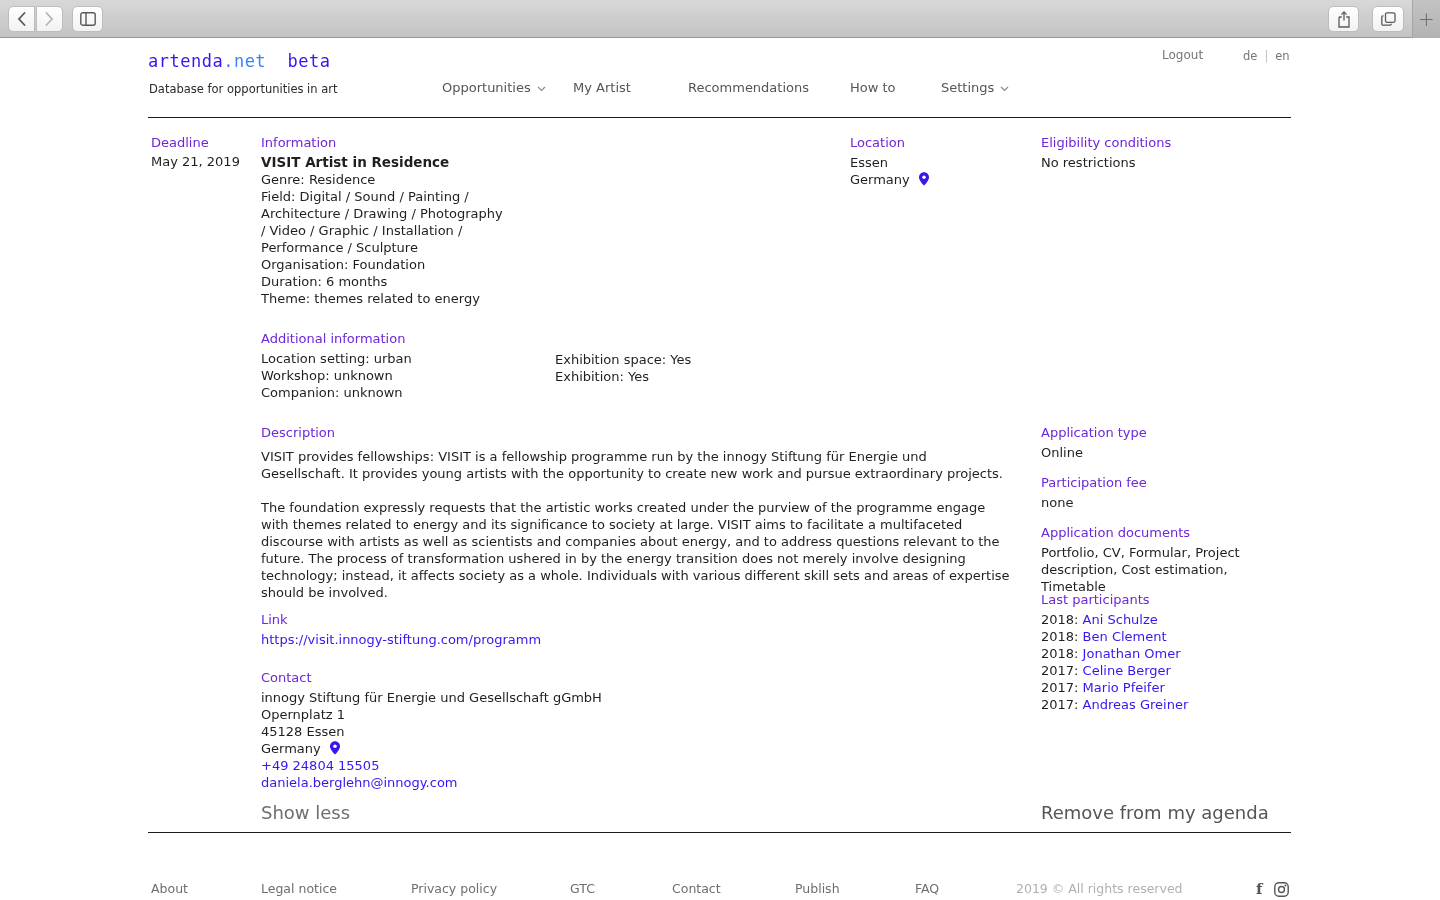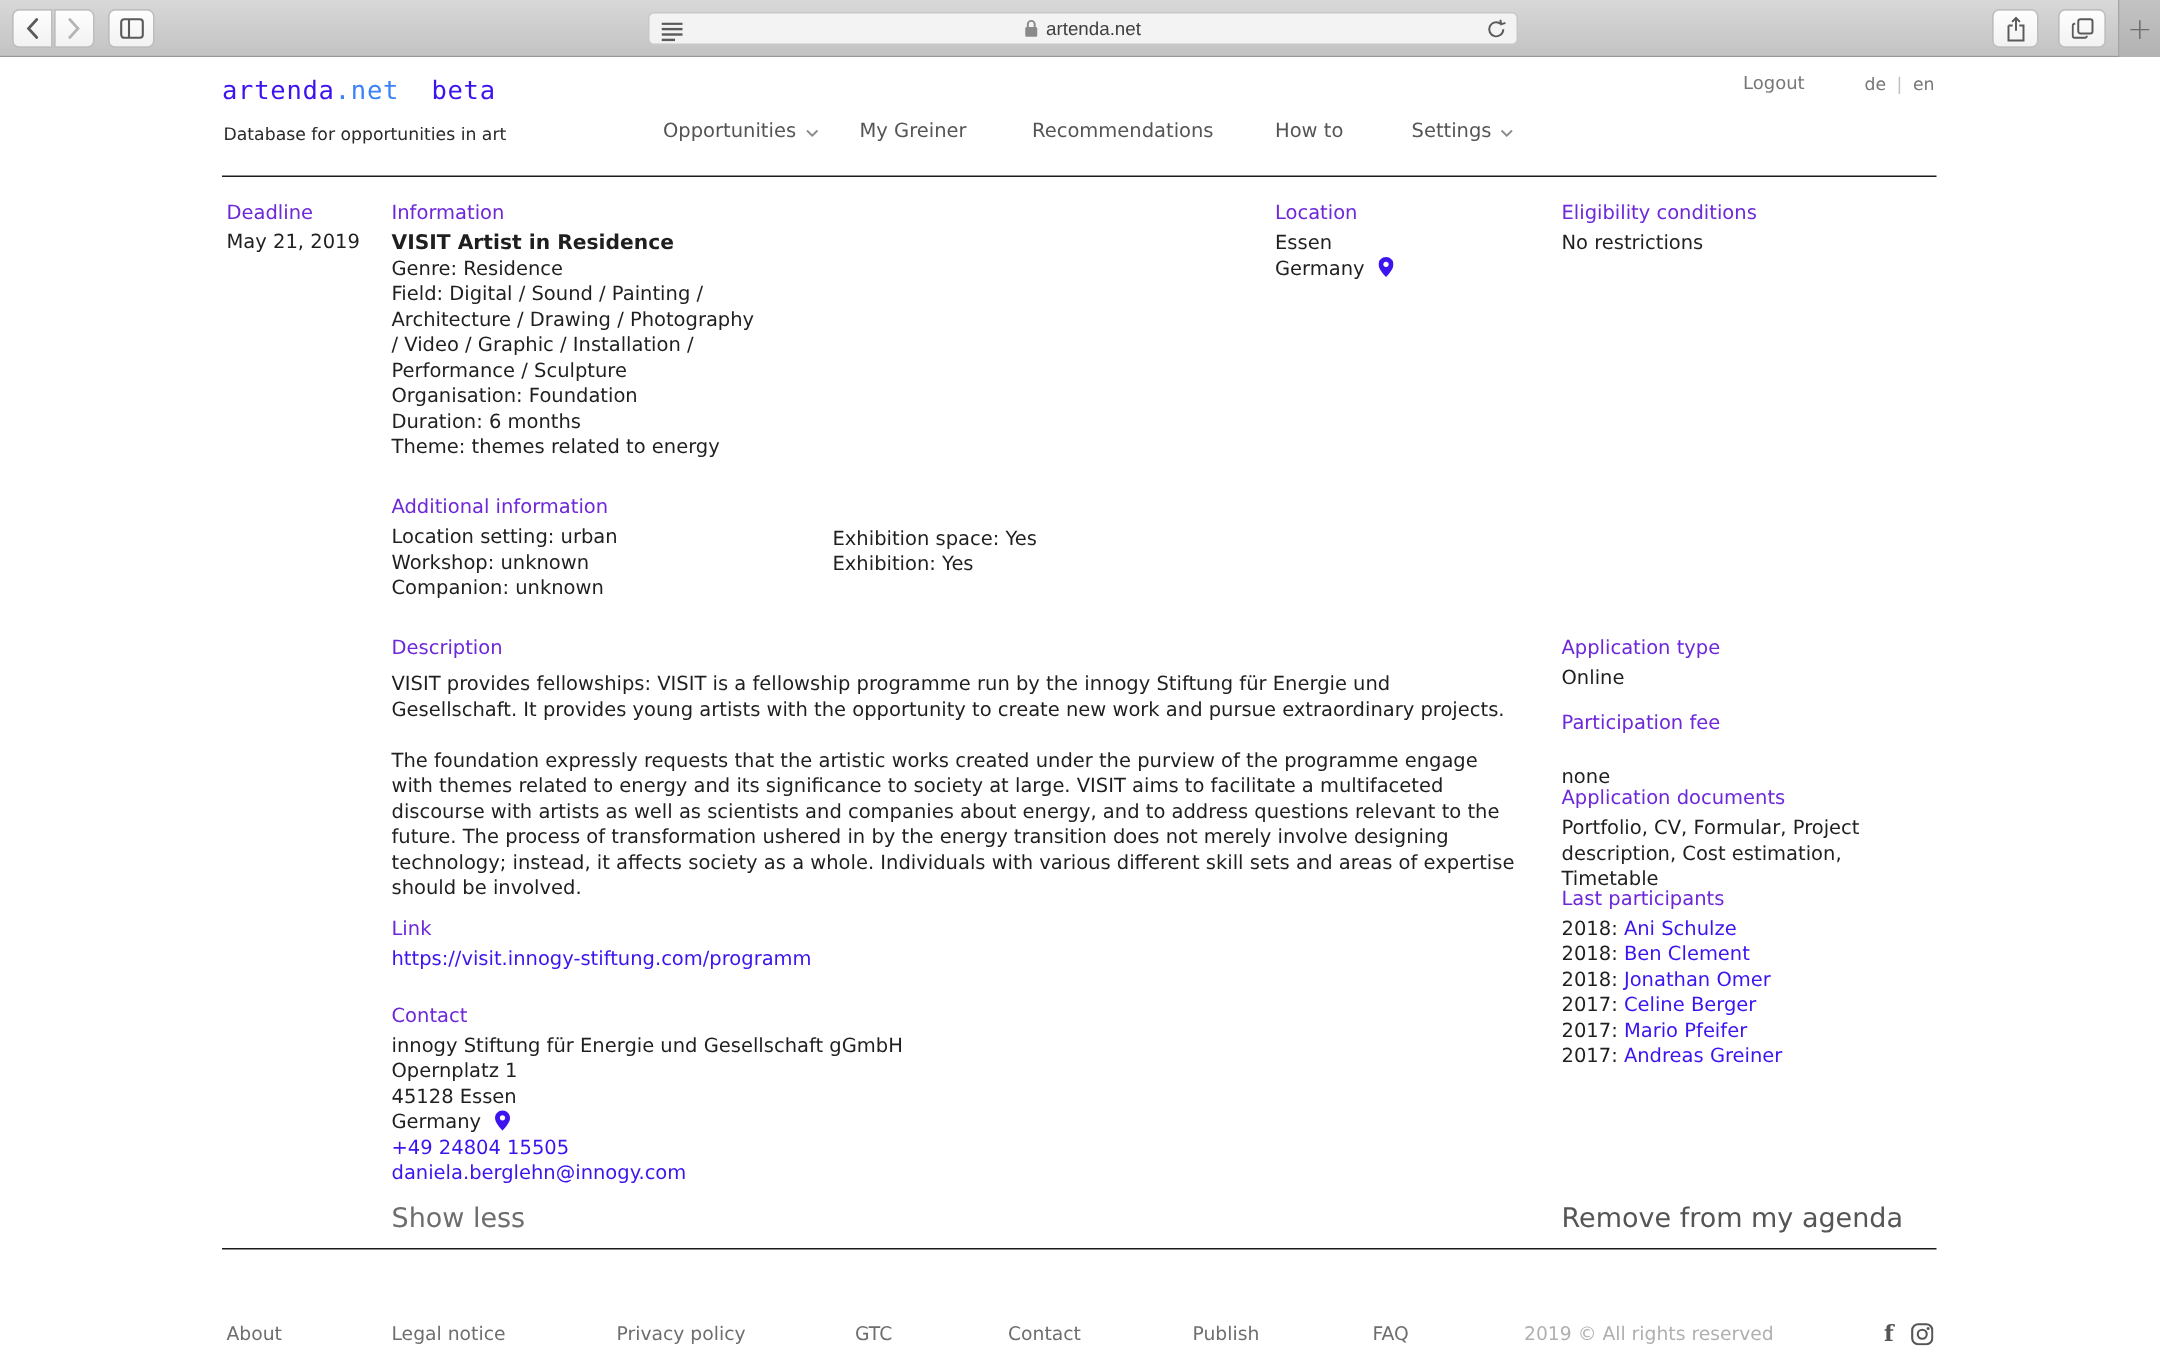--- a/index.html
+++ b/index.html
@@ -94,43 +94,20 @@
         <path d="M1.5 1 L7 7 L1.5 13" fill="none" stroke="currentColor" stroke-width="1.8" stroke-linecap="round"></path>
       </svg>
   </div>
   <div class="tb-btn btn-sidebar">
     <svg width="16" height="14" viewBox="0 0 16 14">
       <rect x="0.8" y="0.8" width="14.4" height="12.4" rx="2" fill="none" stroke="currentColor" stroke-width="1.4"></rect>
       <line x1="6" y1="0.8" x2="6" y2="13.2" stroke="currentColor" stroke-width="1.4"></line>
     </svg>
   </div>
 
-  <div class="url-field">
-    <span class="reader-icon">
-      <svg width="15" height="13" viewBox="0 0 15 13" fill="#5a5a5a">
-        <rect x="0" y="0" width="14" height="1.6"></rect>
-          <rect x="0" y="3.6" width="14" height="1.6"></rect>
-        <rect x="0" y="7.2" width="14" height="1.6"></rect>
-          <rect x="0" y="10.8" width="9" height="1.6"></rect>
-      </svg>
-    </span>
-    <span class="url-text">
-      <svg width="9" height="12" viewBox="0 0 9 12">
-        <rect x="0.5" y="5" width="8" height="6.5" rx="1" fill="#8a8a8a"></rect>
-        <path d="M2.2 5 V3.2 a2.3 2.3 0 0 1 4.6 0 V5" fill="none" stroke="#8a8a8a" stroke-width="1.3"></path>
-      </svg>
-      <span>artenda.net</span>
-    </span>
-    <span class="reload-icon">
-      <svg width="13" height="15" viewBox="0 0 13 15">
-        <path d="M11.2 7.5 a4.7 4.7 0 1 1 -1.6 -3.5" fill="none" stroke="currentColor" stroke-width="1.3"></path>
-        <path d="M9.2 1.2 L9.8 4.2 L12.6 3.2" fill="none" stroke="currentColor" stroke-width="1.3"></path>
-      </svg>
-    </span>
-  </div>
 
   <div class="tb-btn btn-share">
     <svg width="14" height="17" viewBox="0 0 14 17">
       <path d="M2 6 H4.8 M9.2 6 H12 V16 H2 V6" fill="none" stroke="currentColor" stroke-width="1.3"></path>
       <line x1="7" y1="1.5" x2="7" y2="9.5" stroke="currentColor" stroke-width="1.3"></line>
       <path d="M4.4 3.6 L7 1 L9.6 3.6" fill="none" stroke="currentColor" stroke-width="1.3"></path>
     </svg>
   </div>
   <div class="tb-btn btn-tabs">
     <svg width="15" height="14" viewBox="0 0 15 14">
@@ -150,21 +127,21 @@
   </div>
   <div class="abs tagline">Database for opportunities in art</div>
 
   <div class="abs nav-item" style="left:442px;">
     <span>Opportunities</span>
     <svg class="chev" width="9" height="6" viewBox="0 0 9 6">
         <path d="M1 1 L4.5 4.5 L8 1" fill="none" stroke="#8a8a8a" stroke-width="1.2"></path>
       </svg>
   </div>
   <div class="abs nav-item" style="left:573px;">
-    <span>My Greiner</span>
+    <span>My Artist</span>
   </div>
   <div class="abs nav-item" style="left:688px;">
     <span>Recommendations</span>
   </div>
   <div class="abs nav-item" style="left:850px;">
     <span>How to</span>
   </div>
   <div class="abs nav-item" style="left:941px;">
     <span>Settings</span>
     <svg class="chev" width="9" height="6" viewBox="0 0 9 6">
@@ -230,21 +207,21 @@
     <div class="txt" style="margin-top:8px;">VISIT provides fellowships: VISIT is a fellowship programme run by the innogy Stiftung für Energie und Gesellschaft. It provides young artists with the opportunity to create new work and pursue extraordinary projects.</div>
     <div class="txt" style="margin-top:17px;">The foundation expressly requests that the artistic works created under the purview of the programme engage with themes related to energy and its significance to society at large. VISIT aims to facilitate a multifaceted discourse with artists as well as scientists and companies about energy, and to address questions relevant to the future. The process of transformation ushered in by the energy transition does not merely involve designing technology; instead, it affects society as a whole. Individuals with various different skill sets and areas of expertise should be involved.</div>
   </div>
 
   <div class="abs" style="left:1041px; top:387px; width:250px;">
     <div class="sec-label">Application type</div>
     <div class="txt" style="margin-top:4px;">Online</div>
   </div>
   <div class="abs" style="left:1041px; top:437px; width:250px;">
     <div class="sec-label">Participation fee</div>
-    <div class="txt" style="margin-top:20px;">none</div>
+    <div class="txt" style="margin-top:4px;">none</div>
   </div>
   <div class="abs" style="left:1041px; top:487px; width:248px;">
     <div class="sec-label">Application documents</div>
     <div class="txt" style="margin-top:4px;">Portfolio, CV, Formular, Project description, Cost estimation, Timetable</div>
   </div>
 
   <div class="abs" style="left:1041px; top:554px; width:250px;">
     <div class="sec-label">Last participants</div>
     <div style="margin-top:4px;">
       <div class="participant-row"><span>2018: </span><span class="link">Ani Schulze</span></div>

